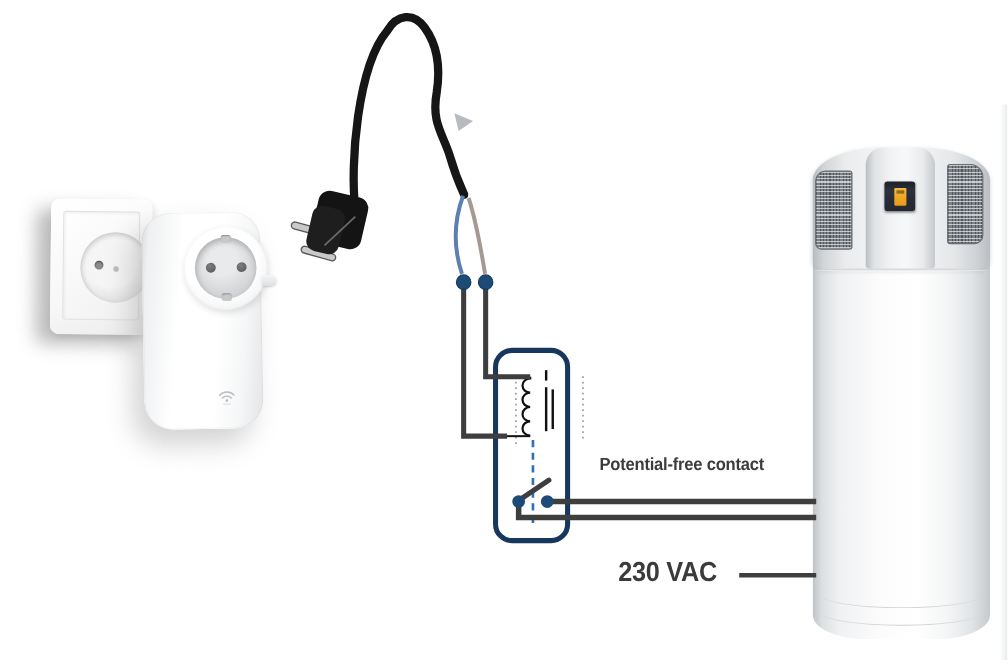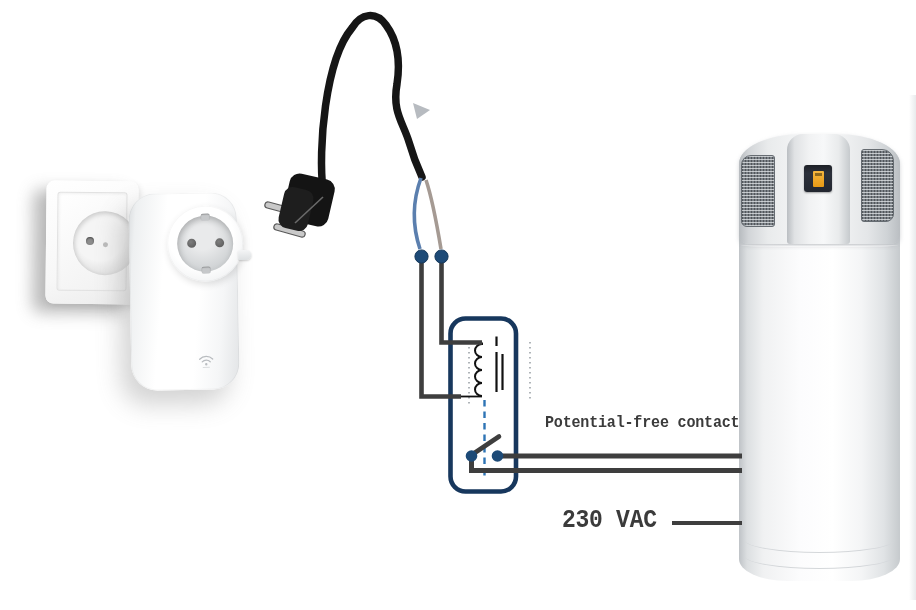--- a/index.html
+++ b/index.html
@@ -1,18 +1,18 @@
 <!DOCTYPE html>
 <html><head>
 <meta charset="utf-8">
 <style>
   html,body { margin:0; padding:0; background:#ffffff; }
   .scene {
     position:relative; width:916px; height:610px; background:#fff; overflow:hidden;
-    font-family:Liberation Mono, monospace;
+    font-family:Liberation Sans, sans-serif;
   }
   
   .wall-plate {
     position:absolute; left:46px; top:181px; width:92px; height:123px;
     background:linear-gradient(160deg,#ffffff,#f7f7f7 65%,#ebebeb);
     border-radius:8px; transform:rotate(.6deg);
     box-shadow:-13px 9px 16px rgba(105,105,105,.45), 2px 3px 6px rgba(0,0,0,.10);
   }
   .wall-plate-frame {
     position:absolute; left:11px; top:11px; right:11px; bottom:13px;

